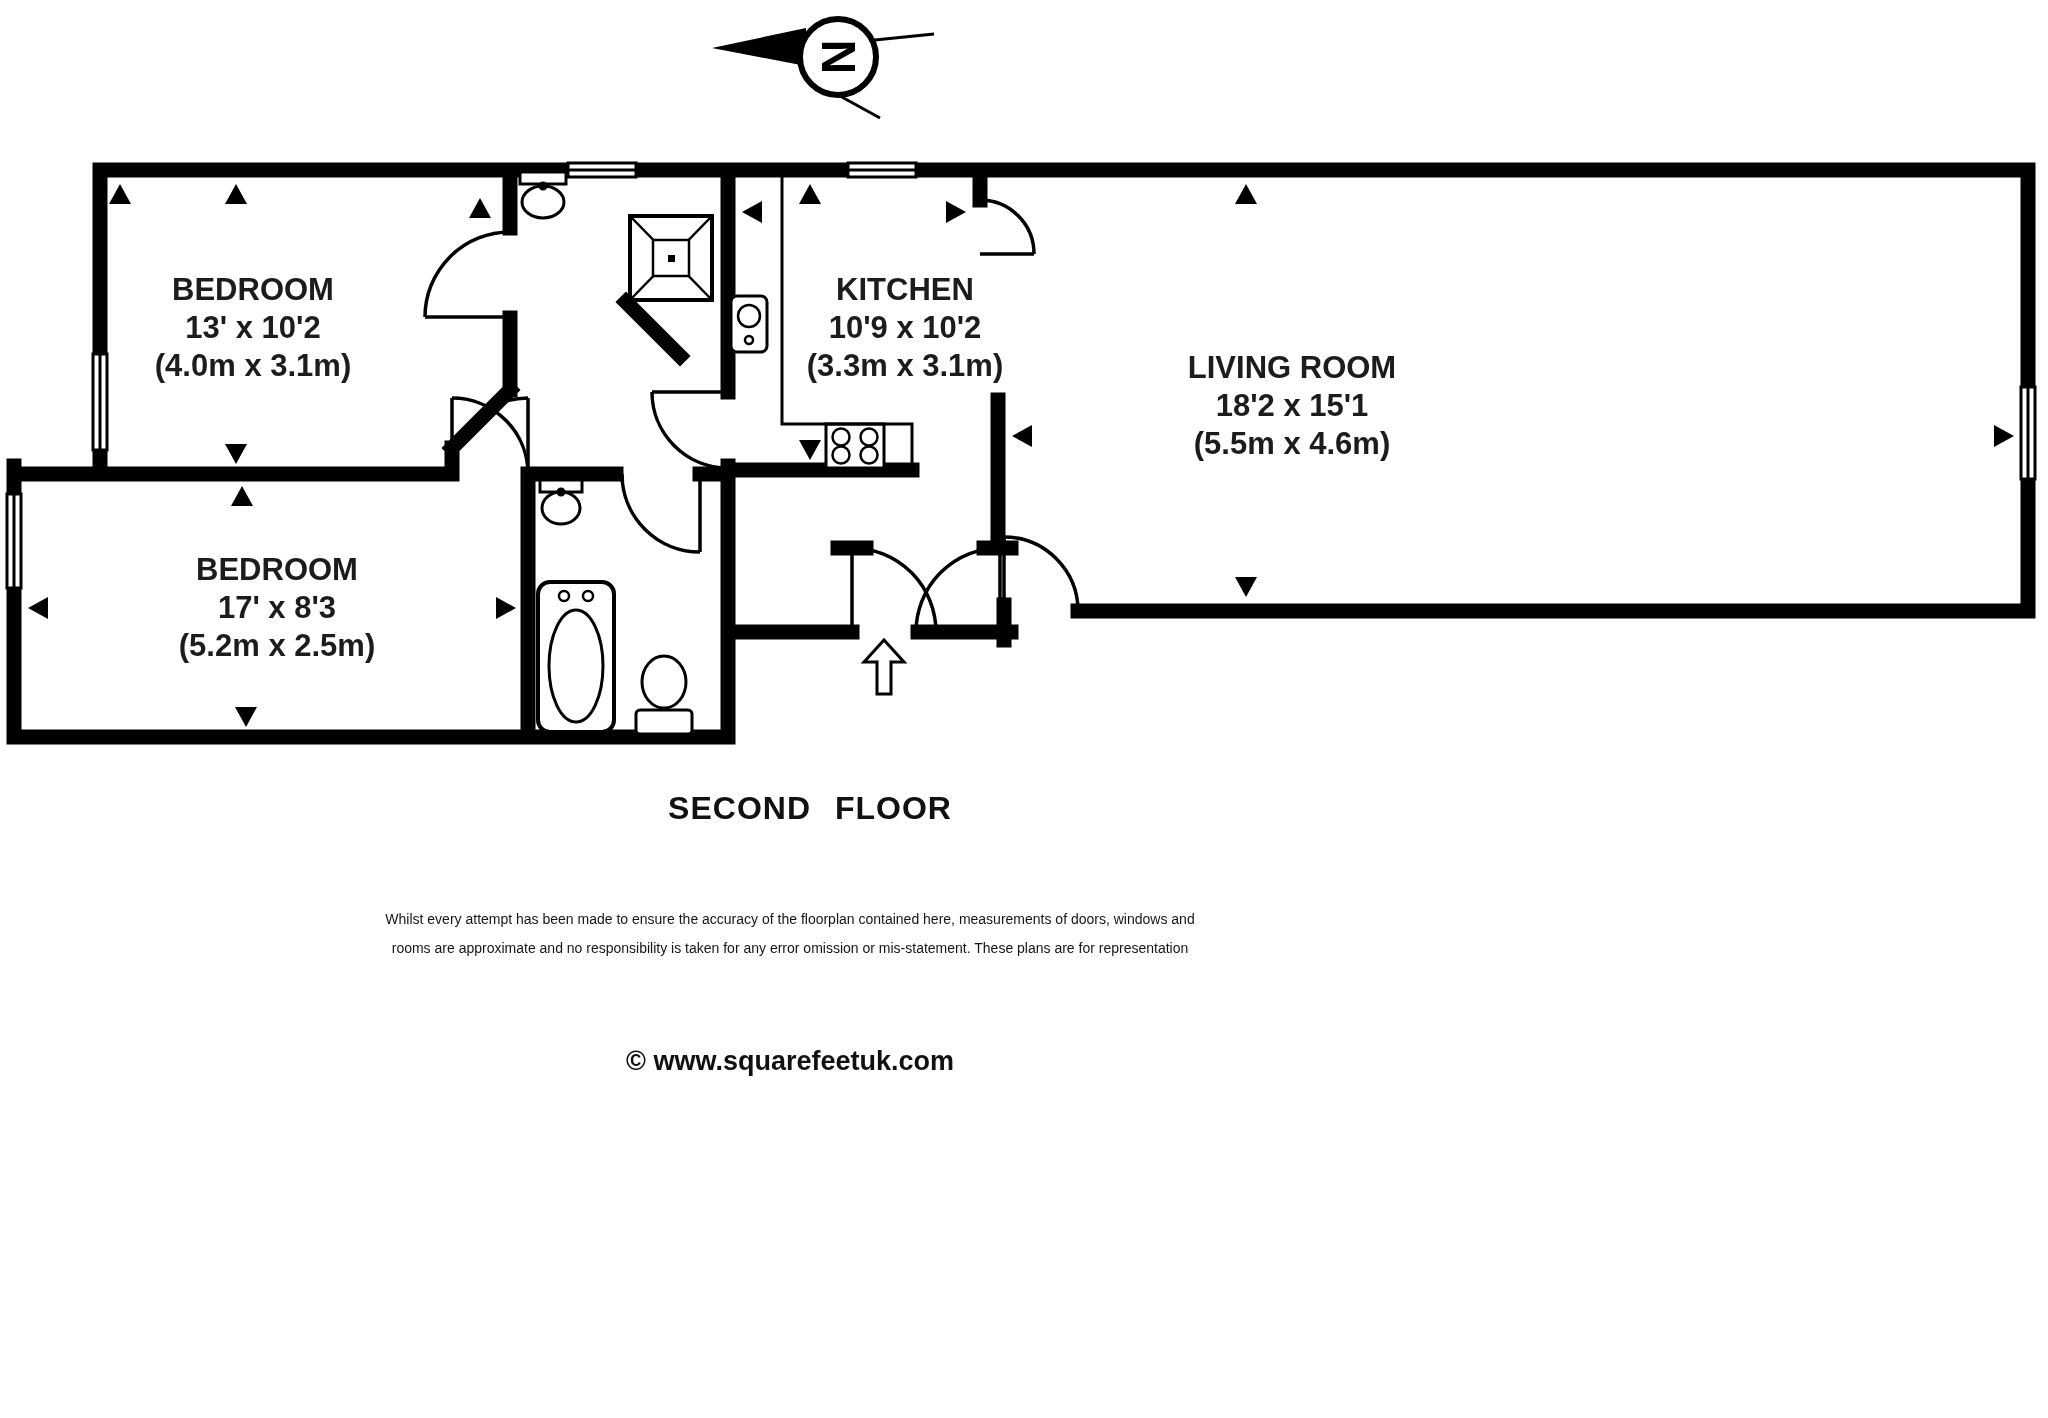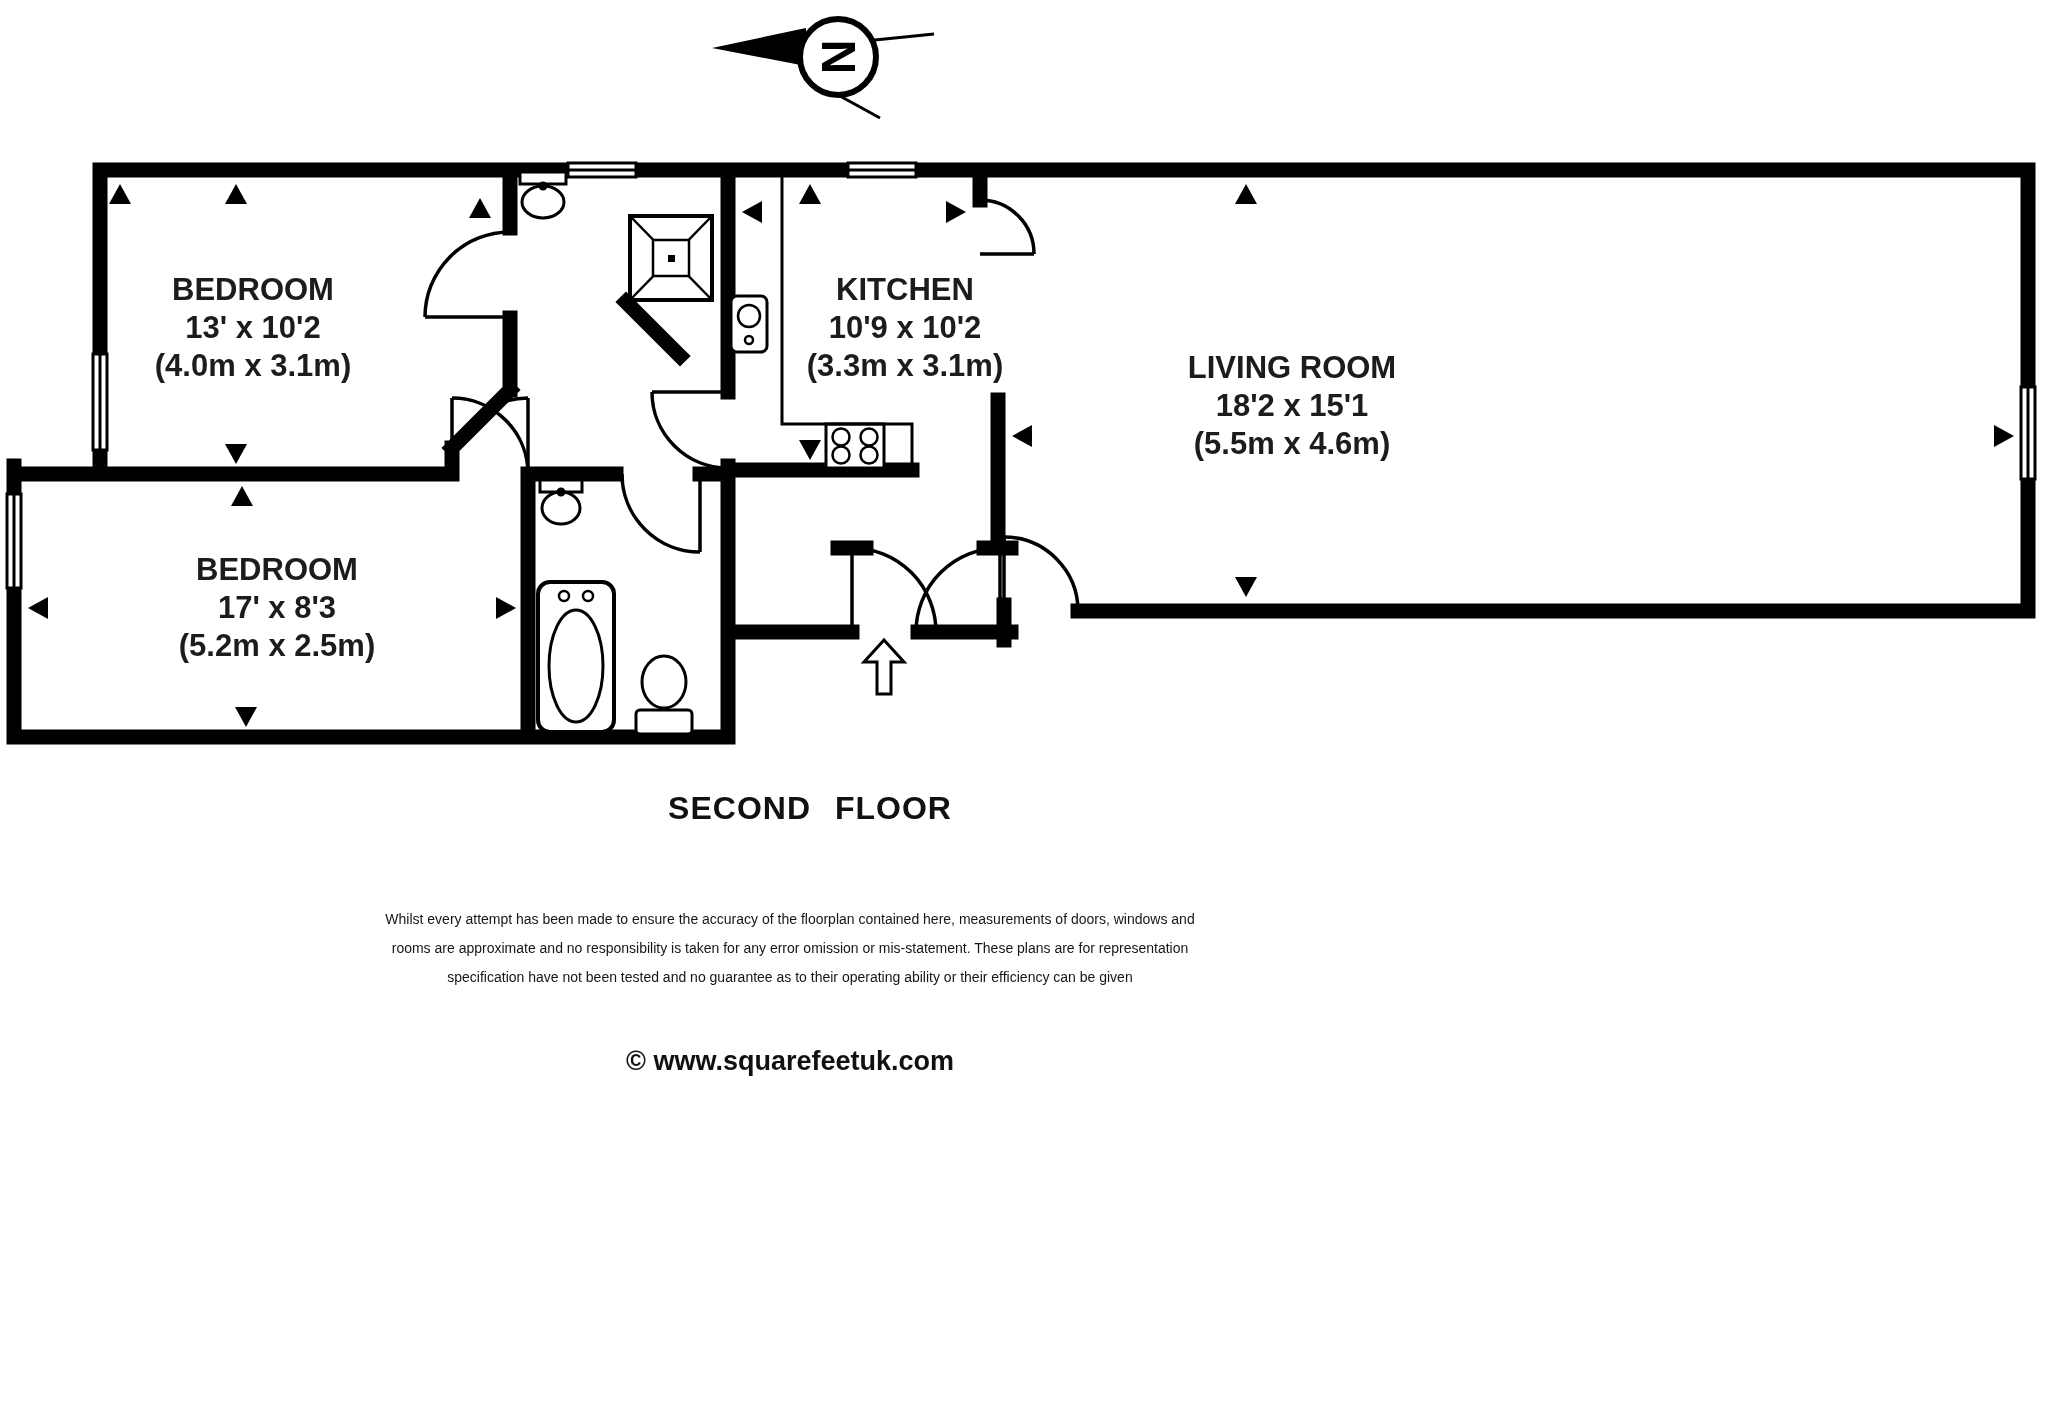--- a/index.html
+++ b/index.html
@@ -262,18 +262,17 @@
     </g>
   </svg>
 
   
   <div class="caption floor-title">SECOND FLOOR</div>
 
 
   <div class="caption disclaimer">
     <div>Whilst every attempt has been made to ensure the accuracy of the floorplan contained here, measurements of doors, windows and</div>
     <div>rooms are approximate and no responsibility is taken for any error omission or mis-statement. These plans are for representation</div>
-    <div>specification have not been tested and no guarantee as to their operating ability or their efficiency can be given</div>
   </div>
 
   <div class="caption copyright">© www.squarefeetuk.com</div>
 
 </div>
 
 </body></html>

